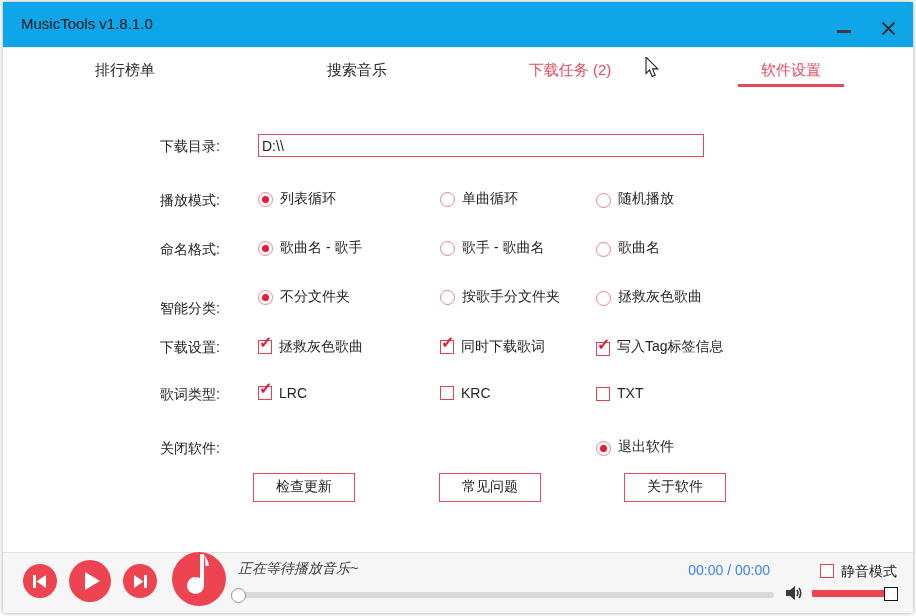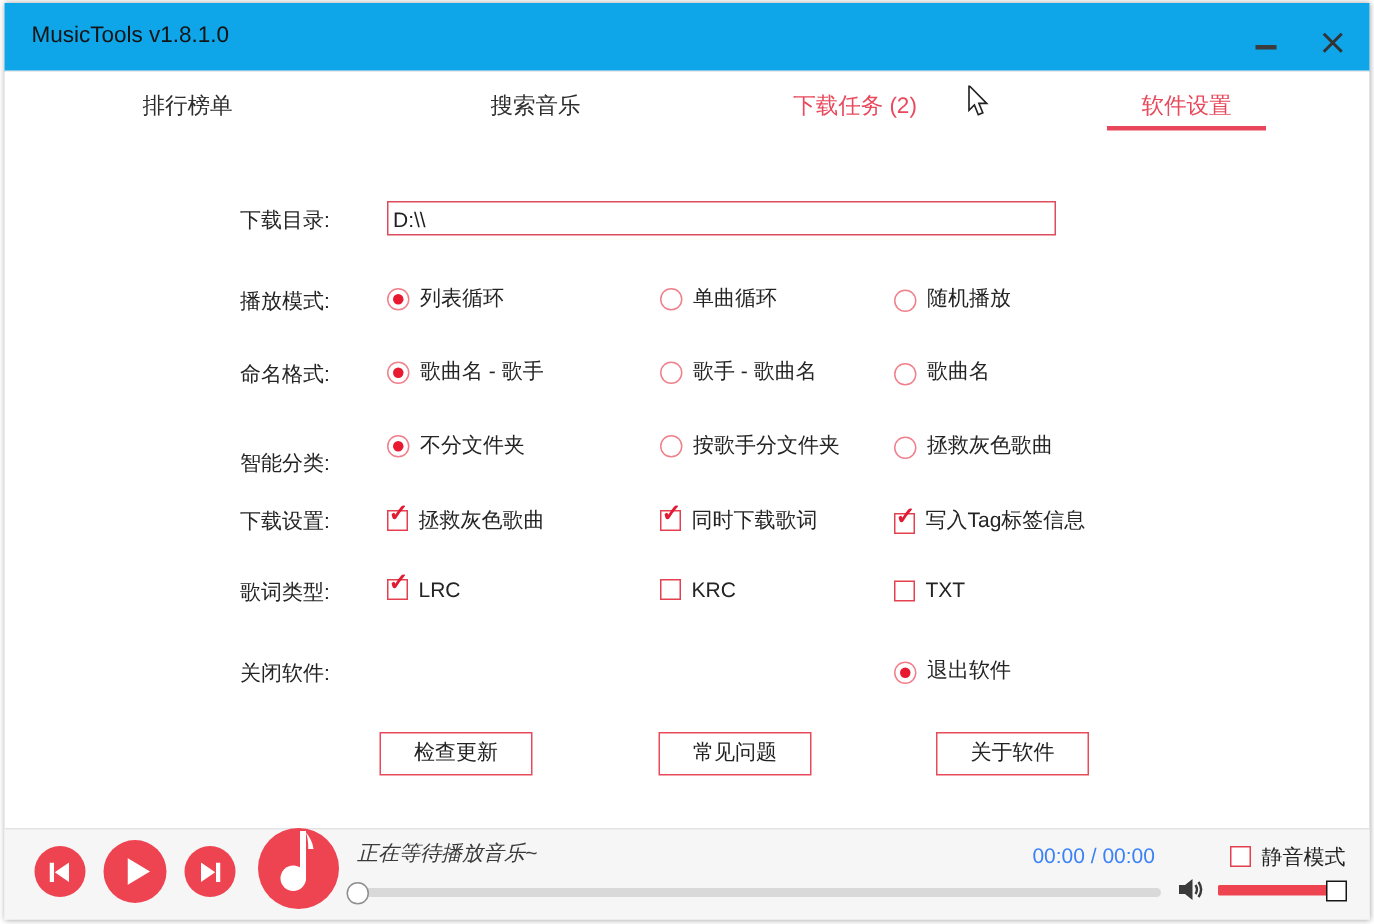--- a/index.html
+++ b/index.html
@@ -28,21 +28,21 @@
   .opt{position:absolute;display:flex;align-items:center;cursor:pointer;}
   .c0{left:258px;} .c1{left:440px;} .c2{left:596px;align-items:flex-end;}
   .optlabel{font-size:14px;color:#242424;margin-left:7px;white-space:nowrap;}
   .radio-circle{width:13px;height:13px;border:1.5px solid #f0808c;border-radius:50%;background:#fff;
                 position:relative;flex:0 0 auto;}
   .dot{display:none;position:absolute;left:3px;top:3px;width:7px;height:7px;border-radius:50%;background:#e71a31;}
   .opt.checked .dot{display:block;}
   .cbox{width:12px;height:12px;border:1.5px solid #e4404f;background:#fff;position:relative;flex:0 0 auto;}
   .cmark{display:none;position:absolute;left:0px;top:-6px;font-size:16px;font-weight:bold;color:#e01b33;line-height:16px;}
   .opt.checked .cmark{display:block;}
-  .fbtn{position:absolute;top:488px;width:100px;height:27px;border:1px solid #e84a5a;background:#fff;
+  .fbtn{position:absolute;top:473px;width:100px;height:27px;border:1px solid #e84a5a;background:#fff;
         font-size:14px;color:#222;text-align:center;line-height:25px;cursor:pointer;}
   
   .playerbar{position:absolute;left:3px;top:552px;width:910px;height:61px;background:#f6f6f7;
              border-top:1px solid #e3e3e5;box-sizing:border-box;}
   .pbtn{position:absolute;border-radius:50%;background:#ee4351;display:flex;align-items:center;justify-content:center;cursor:pointer;}
   .status{position:absolute;left:238px;top:560px;font-size:14px;color:#3a3a3a;font-style:italic;}
   .ptrack{position:absolute;left:238px;top:592px;width:536px;height:6px;border-radius:3px;background:#d9d9da;cursor:pointer;}
   .phandle{position:absolute;left:231px;top:588px;width:13px;height:13px;border-radius:50%;
            background:#fff;border:1px solid #8f8f8f;cursor:pointer;}
   .ptime{position:absolute;left:650px;top:562px;width:120px;text-align:right;font-size:14px;color:#3b82f6;}

